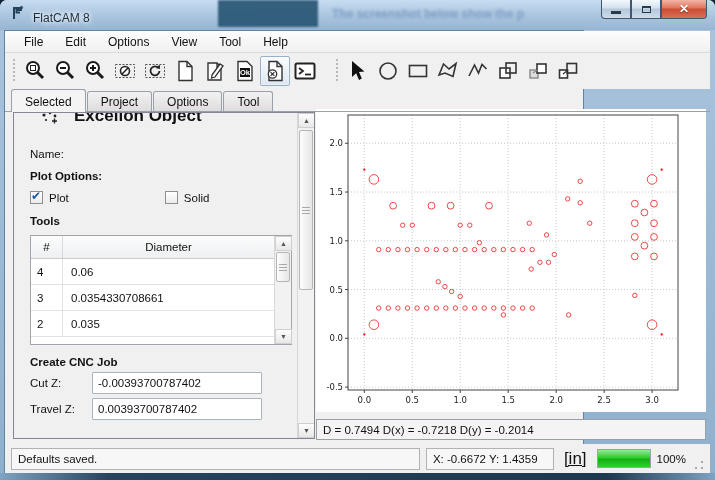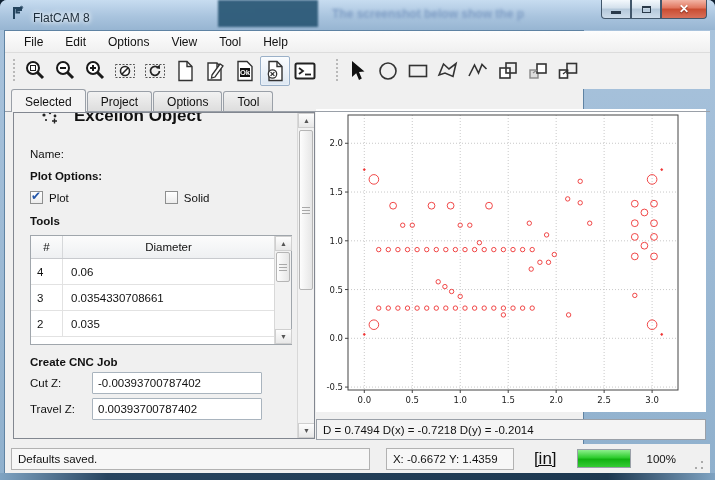--- a/index.html
+++ b/index.html
@@ -100,21 +100,21 @@
 
   
   .plot-wrap { position:absolute; left:311px; top:78px; width:390px; height:303px; background:#fff; }
   .plot-wrap svg { display:block; }
   .dbox { position:absolute; left:311px; top:388px; width:390px; height:21px;
     border:1px solid #9aa0a8; background:#f4f4f4; display:flex; align-items:center; padding-left:6px;
     font-size:11.5px; color:#111; }
 
   
   .statusbar { position:absolute; left:0; top:413px; width:705px; height:29px;
-    display:flex; align-items:center; padding:0 6px; gap:16px; background:#f0f0f0; }
+    display:flex; align-items:center; padding:0 6px; gap:6px; background:#f0f0f0; }
   .spanel { height:22px; border:1px solid #b2b2b2; background:#f7f7f7; display:flex; align-items:center;
     padding:0 6px; font-size:11.5px; color:#111; }
   .sp-msg { flex:1; }
   .sp-xy { width:128px; }
   .units { font-size:17px; color:#111; margin:0 4px;text-decoration:underline; }
   .progress { width:54px; height:19px; border:1px solid #9aa0a8; background:#e8e8e8; }
   .progress-fill { height:100%; background:linear-gradient(180deg,#8cf08c 0%,#2ecc2e 45%,#12b212 55%,#35cc35 100%); }
   .pct { font-size:11.5px; color:#111; }
   .gripdots { width:10px; height:10px; margin-left:2px; align-self:flex-end; margin-bottom:3px;
     background:radial-gradient(circle at 8px 2px,#aaa 1px,transparent 1.4px),

